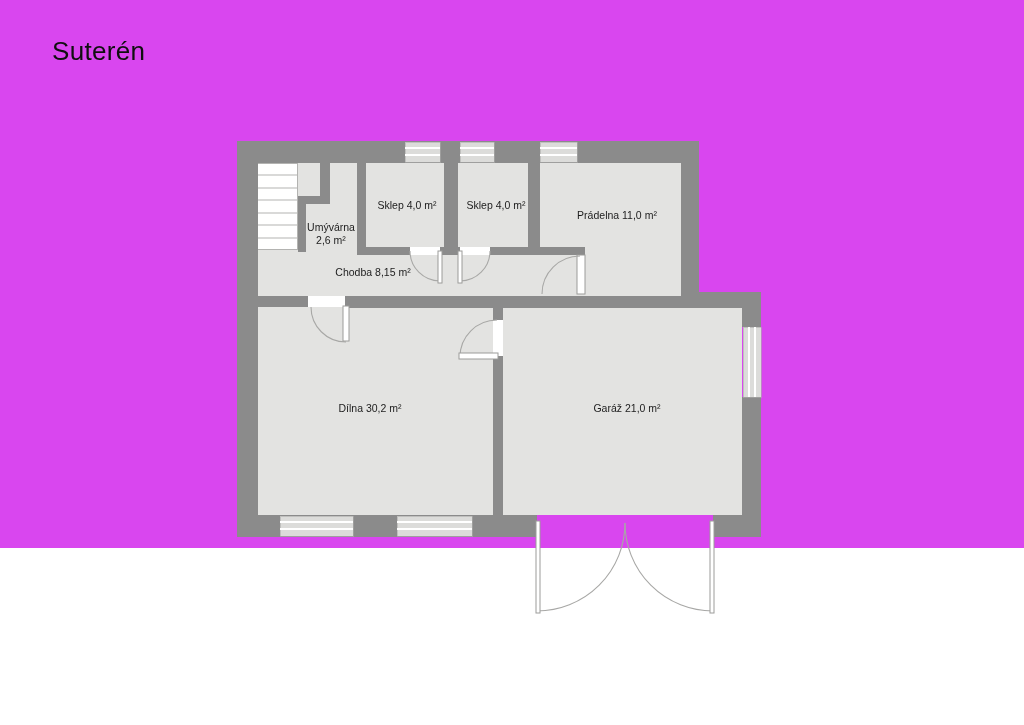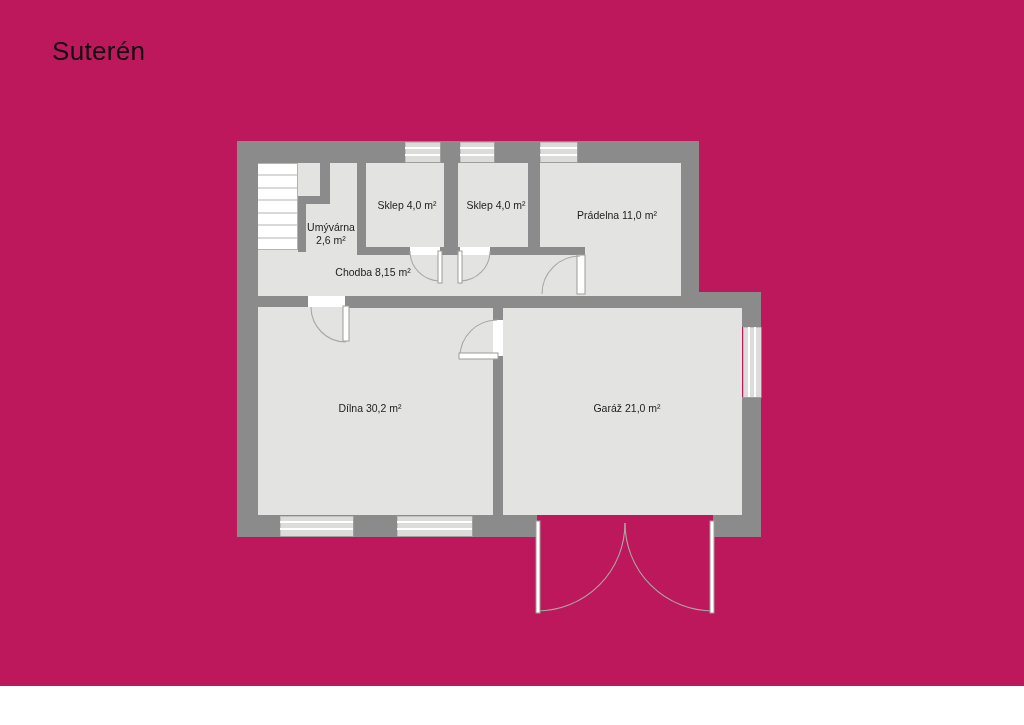--- a/index.html
+++ b/index.html
@@ -7,22 +7,22 @@
     padding: 0;
     background: #ffffff;
     width: 1024px;
     height: 725px;
     font-family: "Liberation Sans", sans-serif;
     overflow: hidden;
   }
   .page {
     position: relative;
     width: 1024px;
-    height: 686px;
-    background: #be185d;
+    height: 548px;
+    background: #d946ef;
   }
   .page-title {
     position: absolute;
     left: 52px;
     top: 36px;
     font-size: 26px;
     color: #0f0f0f;
     letter-spacing: 0.3px;
   }
   svg.plan {

